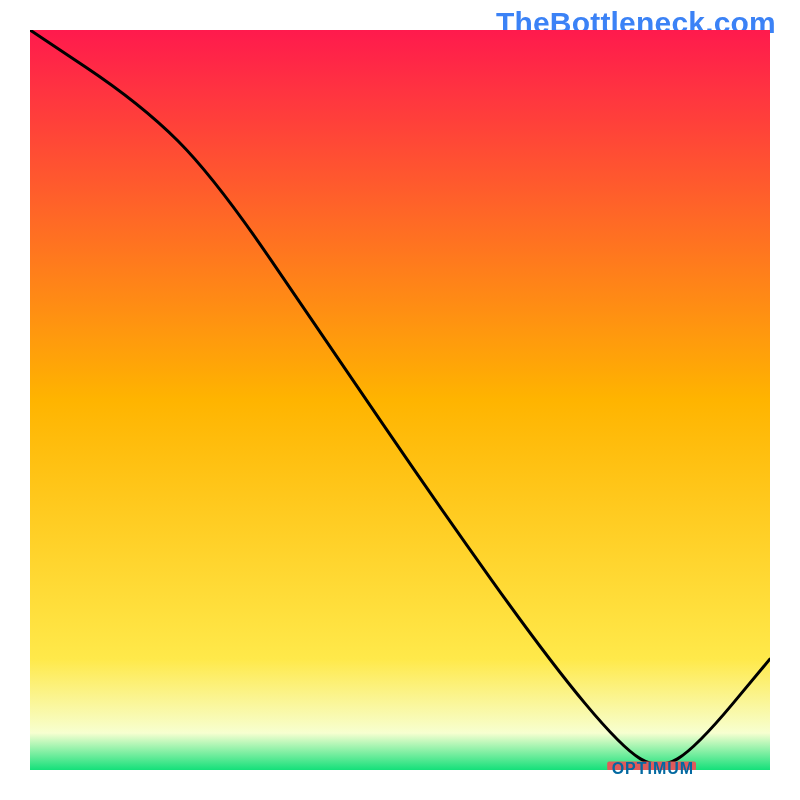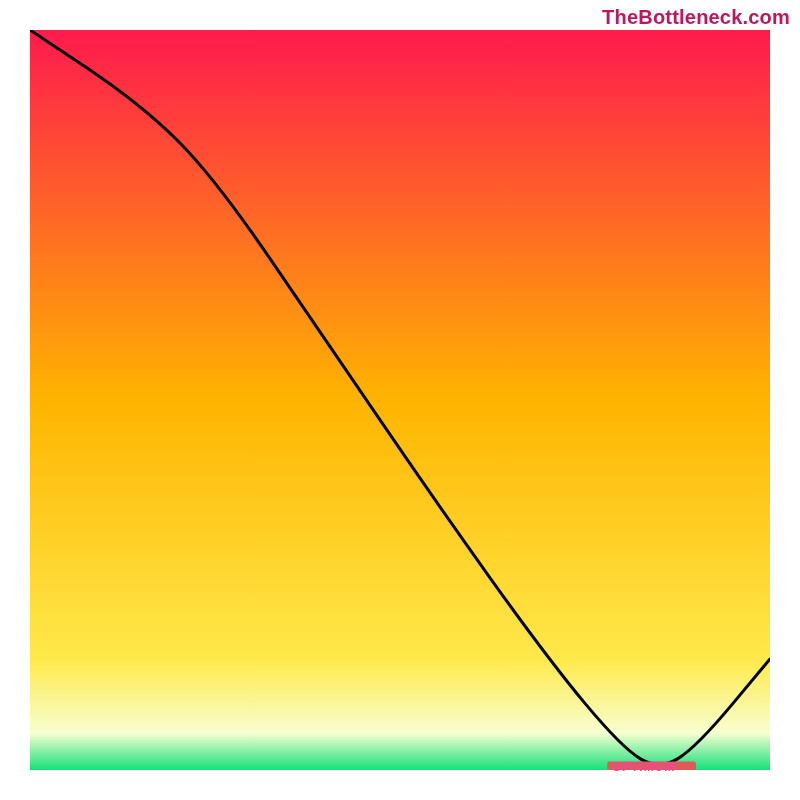--- a/index.html
+++ b/index.html
@@ -12,44 +12,44 @@
     overflow: hidden;
   }
   .stage {
     position: relative;
     width: 800px;
     height: 800px;
   }
   .watermark {
     position: absolute;
     top: 6px;
-    right: 10px;
-    font-size: 20px;
+    right: 24px;
+    font-size: 30px;
     font-weight: 600;
-    color: #be185d;
+    color: #3b82f6;
     letter-spacing: 0.2px;
     user-select: none;
   }
   .plot {
     position: absolute;
     left: 30px;
     top: 30px;
     width: 740px;
     height: 740px;
   }
   .plot svg {
     display: block;
     width: 740px;
     height: 740px;
   }
   .marker-label {
     position: absolute;
-    font-size: 12px;
+    font-size: 16px;
     font-weight: 700;
-    color: #ec4899;
+    color: #0369a1;
     letter-spacing: 1px;
     white-space: nowrap;
     user-select: none;
     pointer-events: none;
   }
 </style>
 </head>
 <body>
 
 <div class="stage">

